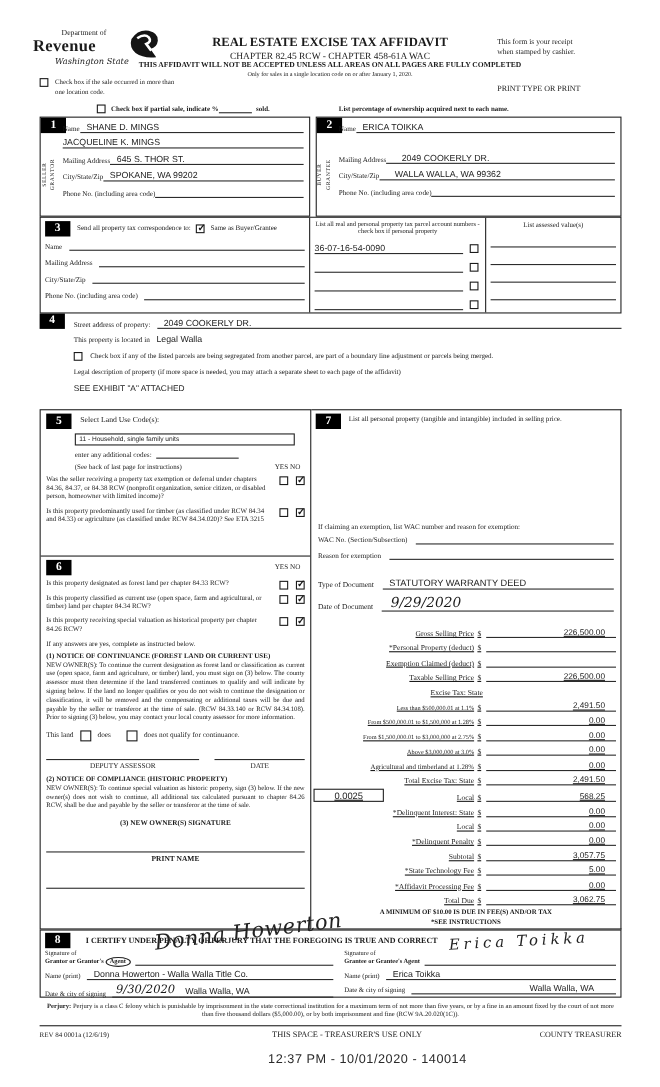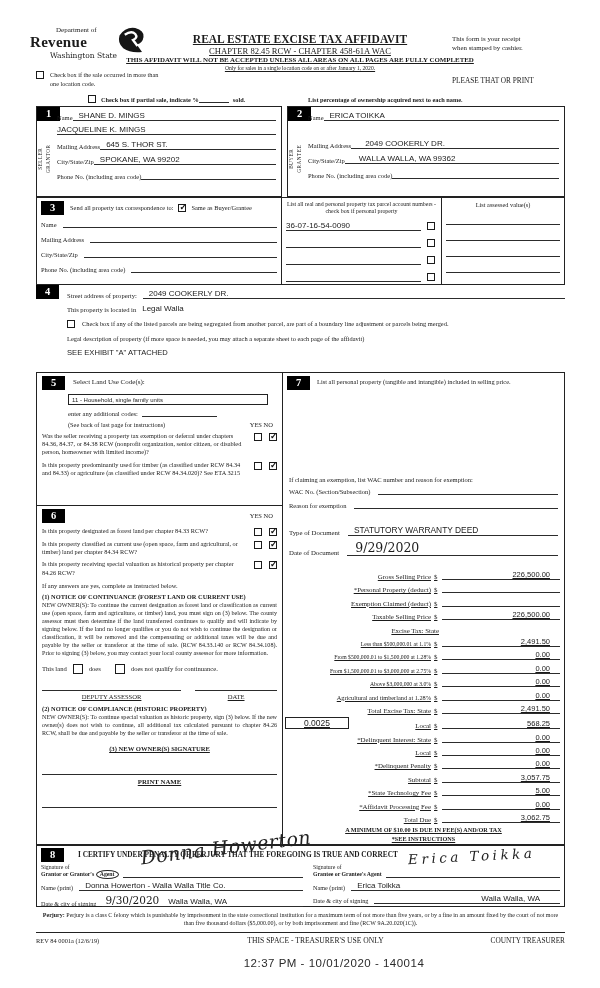--- a/index.html
+++ b/index.html
@@ -1,22 +1,22 @@
 <!DOCTYPE html>
 <html><head>
 <meta charset="utf-8">
 <style>
   * { margin:0; padding:0; box-sizing:border-box; }
   body { background:#fff; font-family:"Liberation Serif", serif; color:#1b1b1b; }
   .page { position:relative; width:600px; height:988px; background:#fff; overflow:hidden; }
   .abs { position:absolute; }
   .sans { font-family:"Liberation Sans", sans-serif; }
-  .hand { font-family:"DejaVu Serif", serif; }
+  .hand { font-family:"DejaVu Serif", serif; font-style:italic; }
   .b { font-weight:bold; }
-  .ctr { text-align:center;text-decoration:underline; }
+  .ctr { text-align:center; }
 
   
   .numbox { background:#000; color:#fff; font-weight:bold; width:23px; height:14px;
             font-size:10.5px; line-height:14px; text-align:center; flex:0 0 auto; }
 
   
   .cb { display:inline-block; width:8px; height:8px; border:1px solid #1b1b1b;
         position:relative; vertical-align:-1px; flex:0 0 auto; }
   .cb.big { width:10px; height:10px; }
   .cb[data-checked="true"]::after { content:"✓"; position:absolute; top:-3px; left:0;
@@ -87,21 +87,21 @@
     <div style="font-size:8.6px;margin-top:1px;">CHAPTER 82.45 RCW - CHAPTER 458-61A WAC</div>
   </div>
 
   <div class="abs" style="left:452px;top:35px;width:112px;font-size:6.9px;line-height:1.3;">
     <div>This form is your receipt</div>
     <div>when stamped by cashier.</div>
   </div>
 
   <div class="abs ctr b" style="left:30px;top:56px;width:540px;font-size:6.9px;">THIS AFFIDAVIT WILL NOT BE ACCEPTED UNLESS ALL AREAS ON ALL PAGES ARE FULLY COMPLETED</div>
   <div class="abs ctr" style="left:30px;top:65px;width:540px;font-size:5.6px;">Only for sales in a single location code on or after January 1, 2020.</div>
-  <div class="abs" style="left:452px;top:76px;width:112px;font-size:7.3px;">PLEASE THAT OR PRINT</div>
+  <div class="abs" style="left:452px;top:76px;width:112px;font-size:7.3px;">PRINT TYPE OR PRINT</div>
 
   <div class="abs" style="left:36px;top:71px;width:190px;display:flex;">
     <span class="cb" data-checked="false"></span>
     <span style="font-size:6.2px;line-height:1.45;padding-left:6px;width:120px;">Check box if the sale occurred in more than one location code.</span>
   </div>
 
   <div class="abs frow" style="left:88px;top:95px;width:210px;">
     <span class="cb" data-checked="false"></span>
     <span class="b" style="font-size:6.3px;padding-left:5px;">Check box if partial sale, indicate %</span>
     <span class="ul" style="width:30px;height:8px;"></span>

